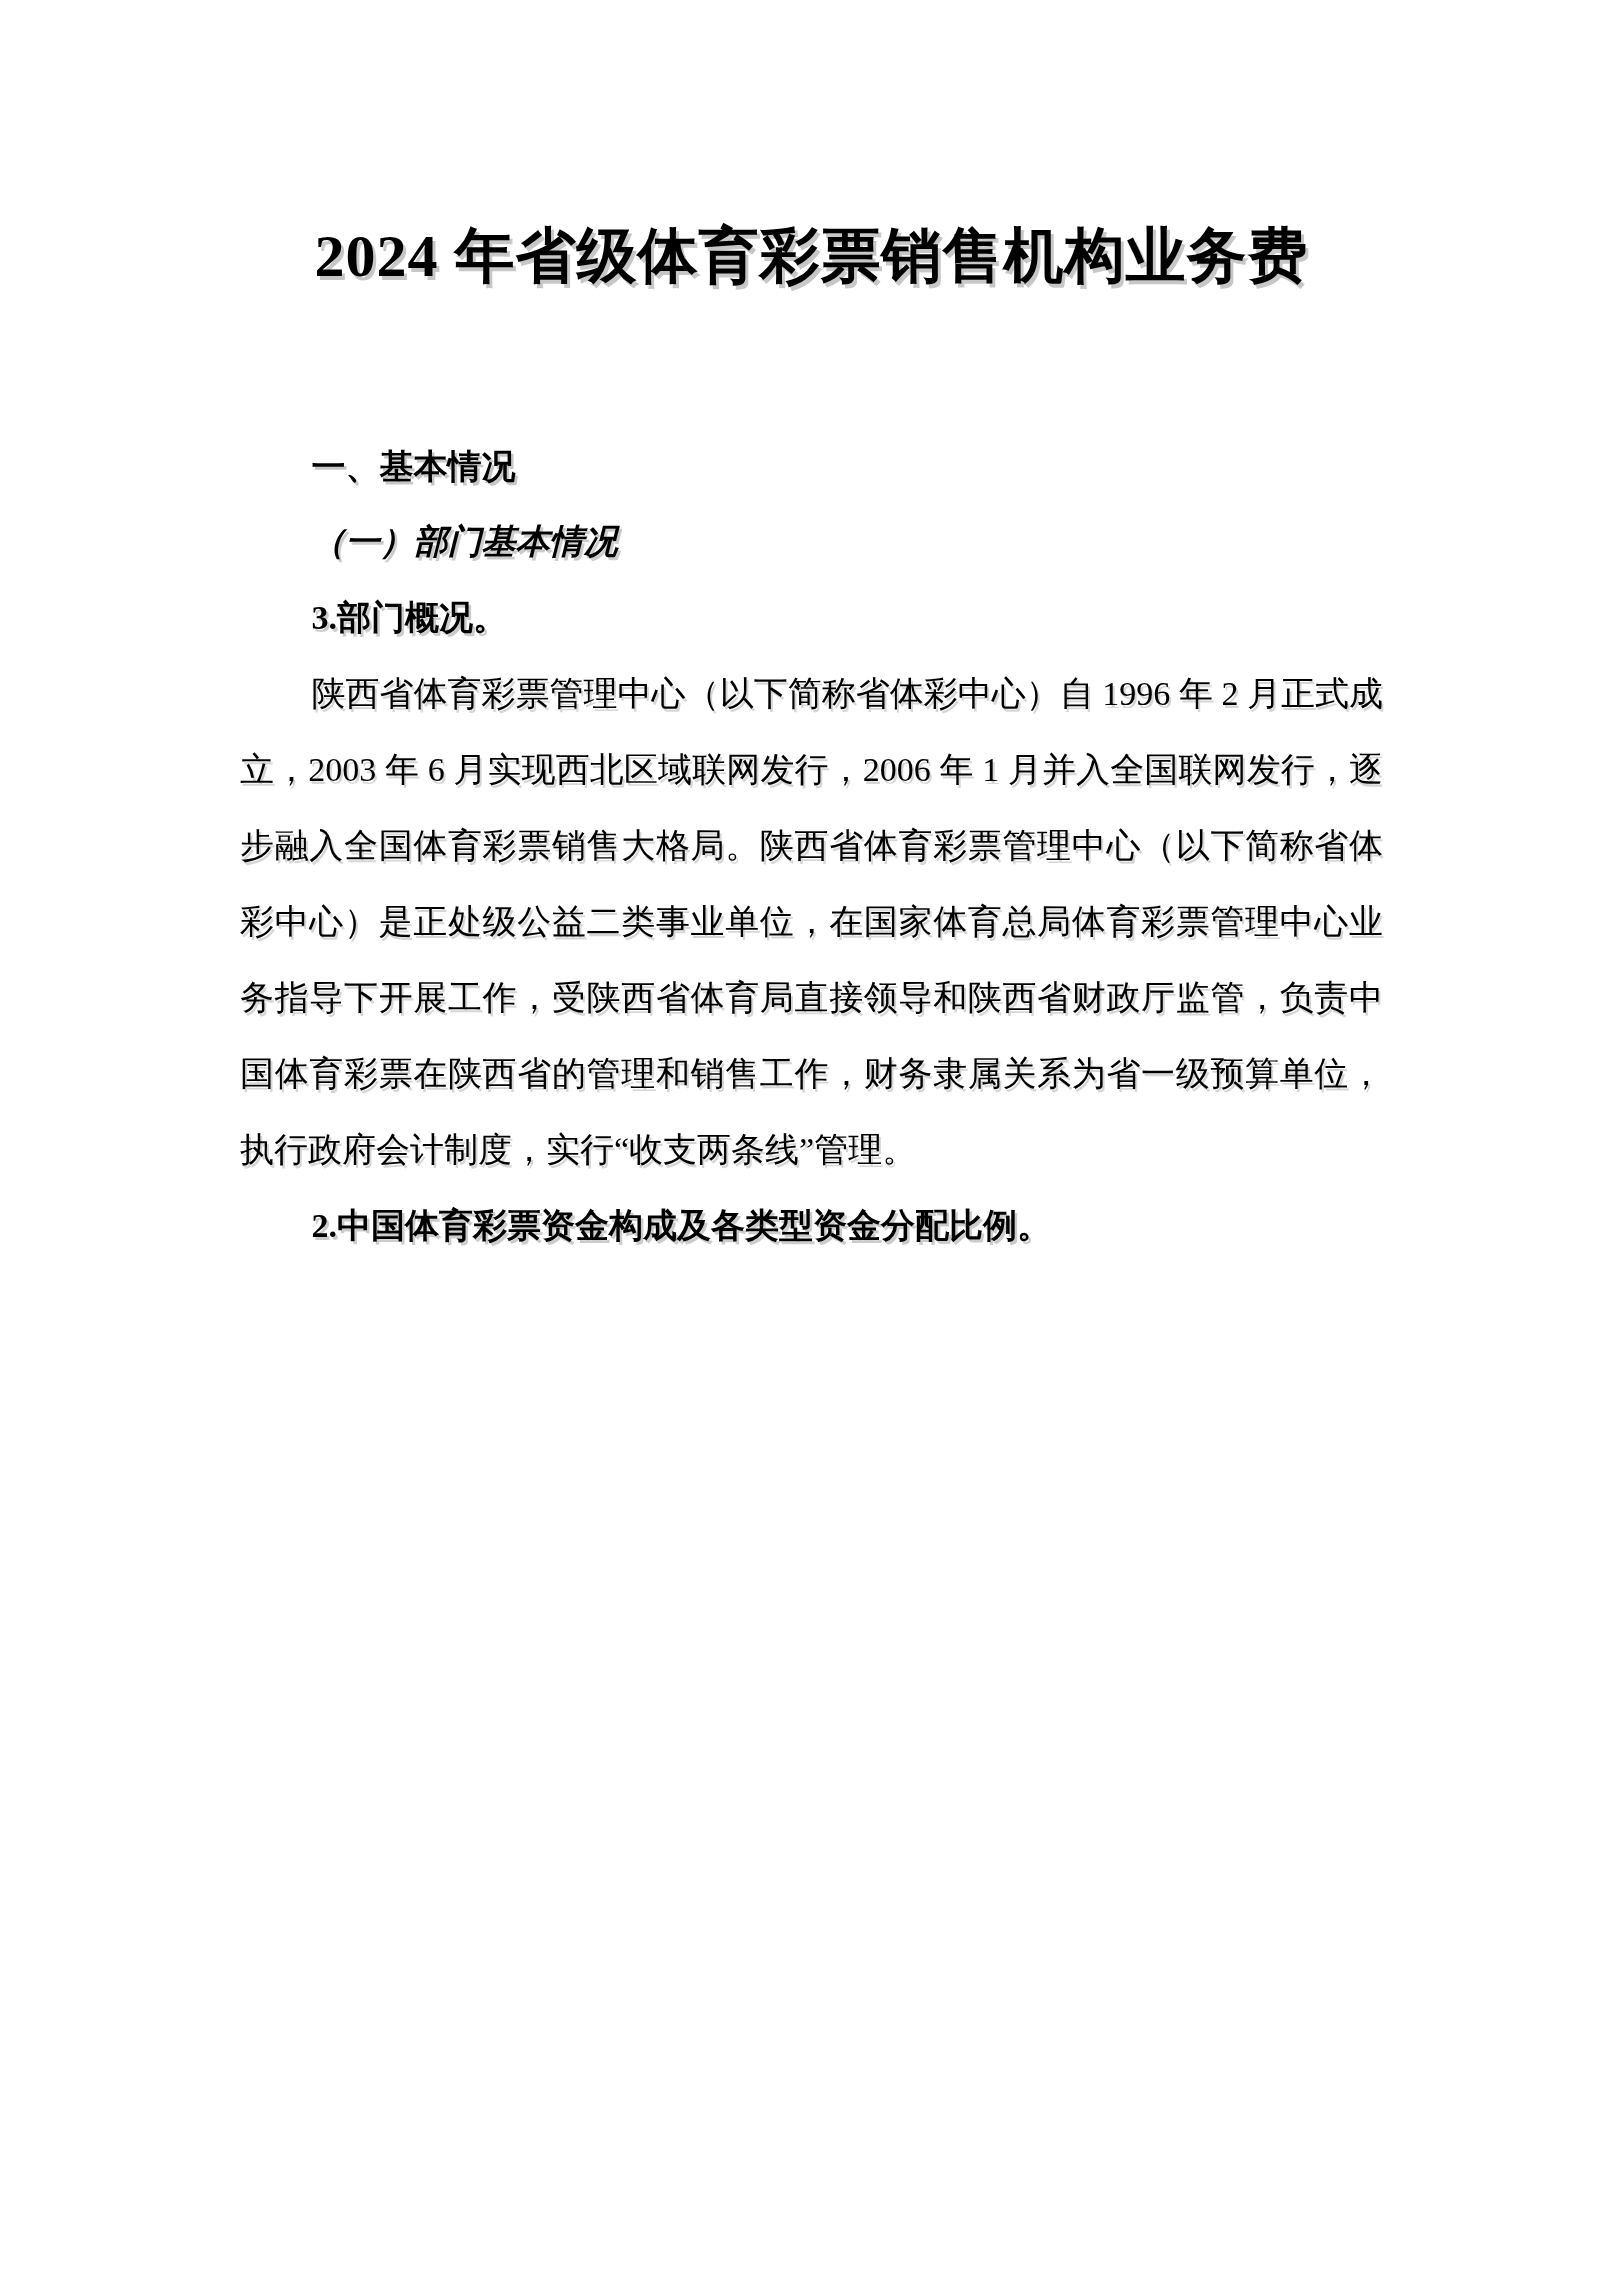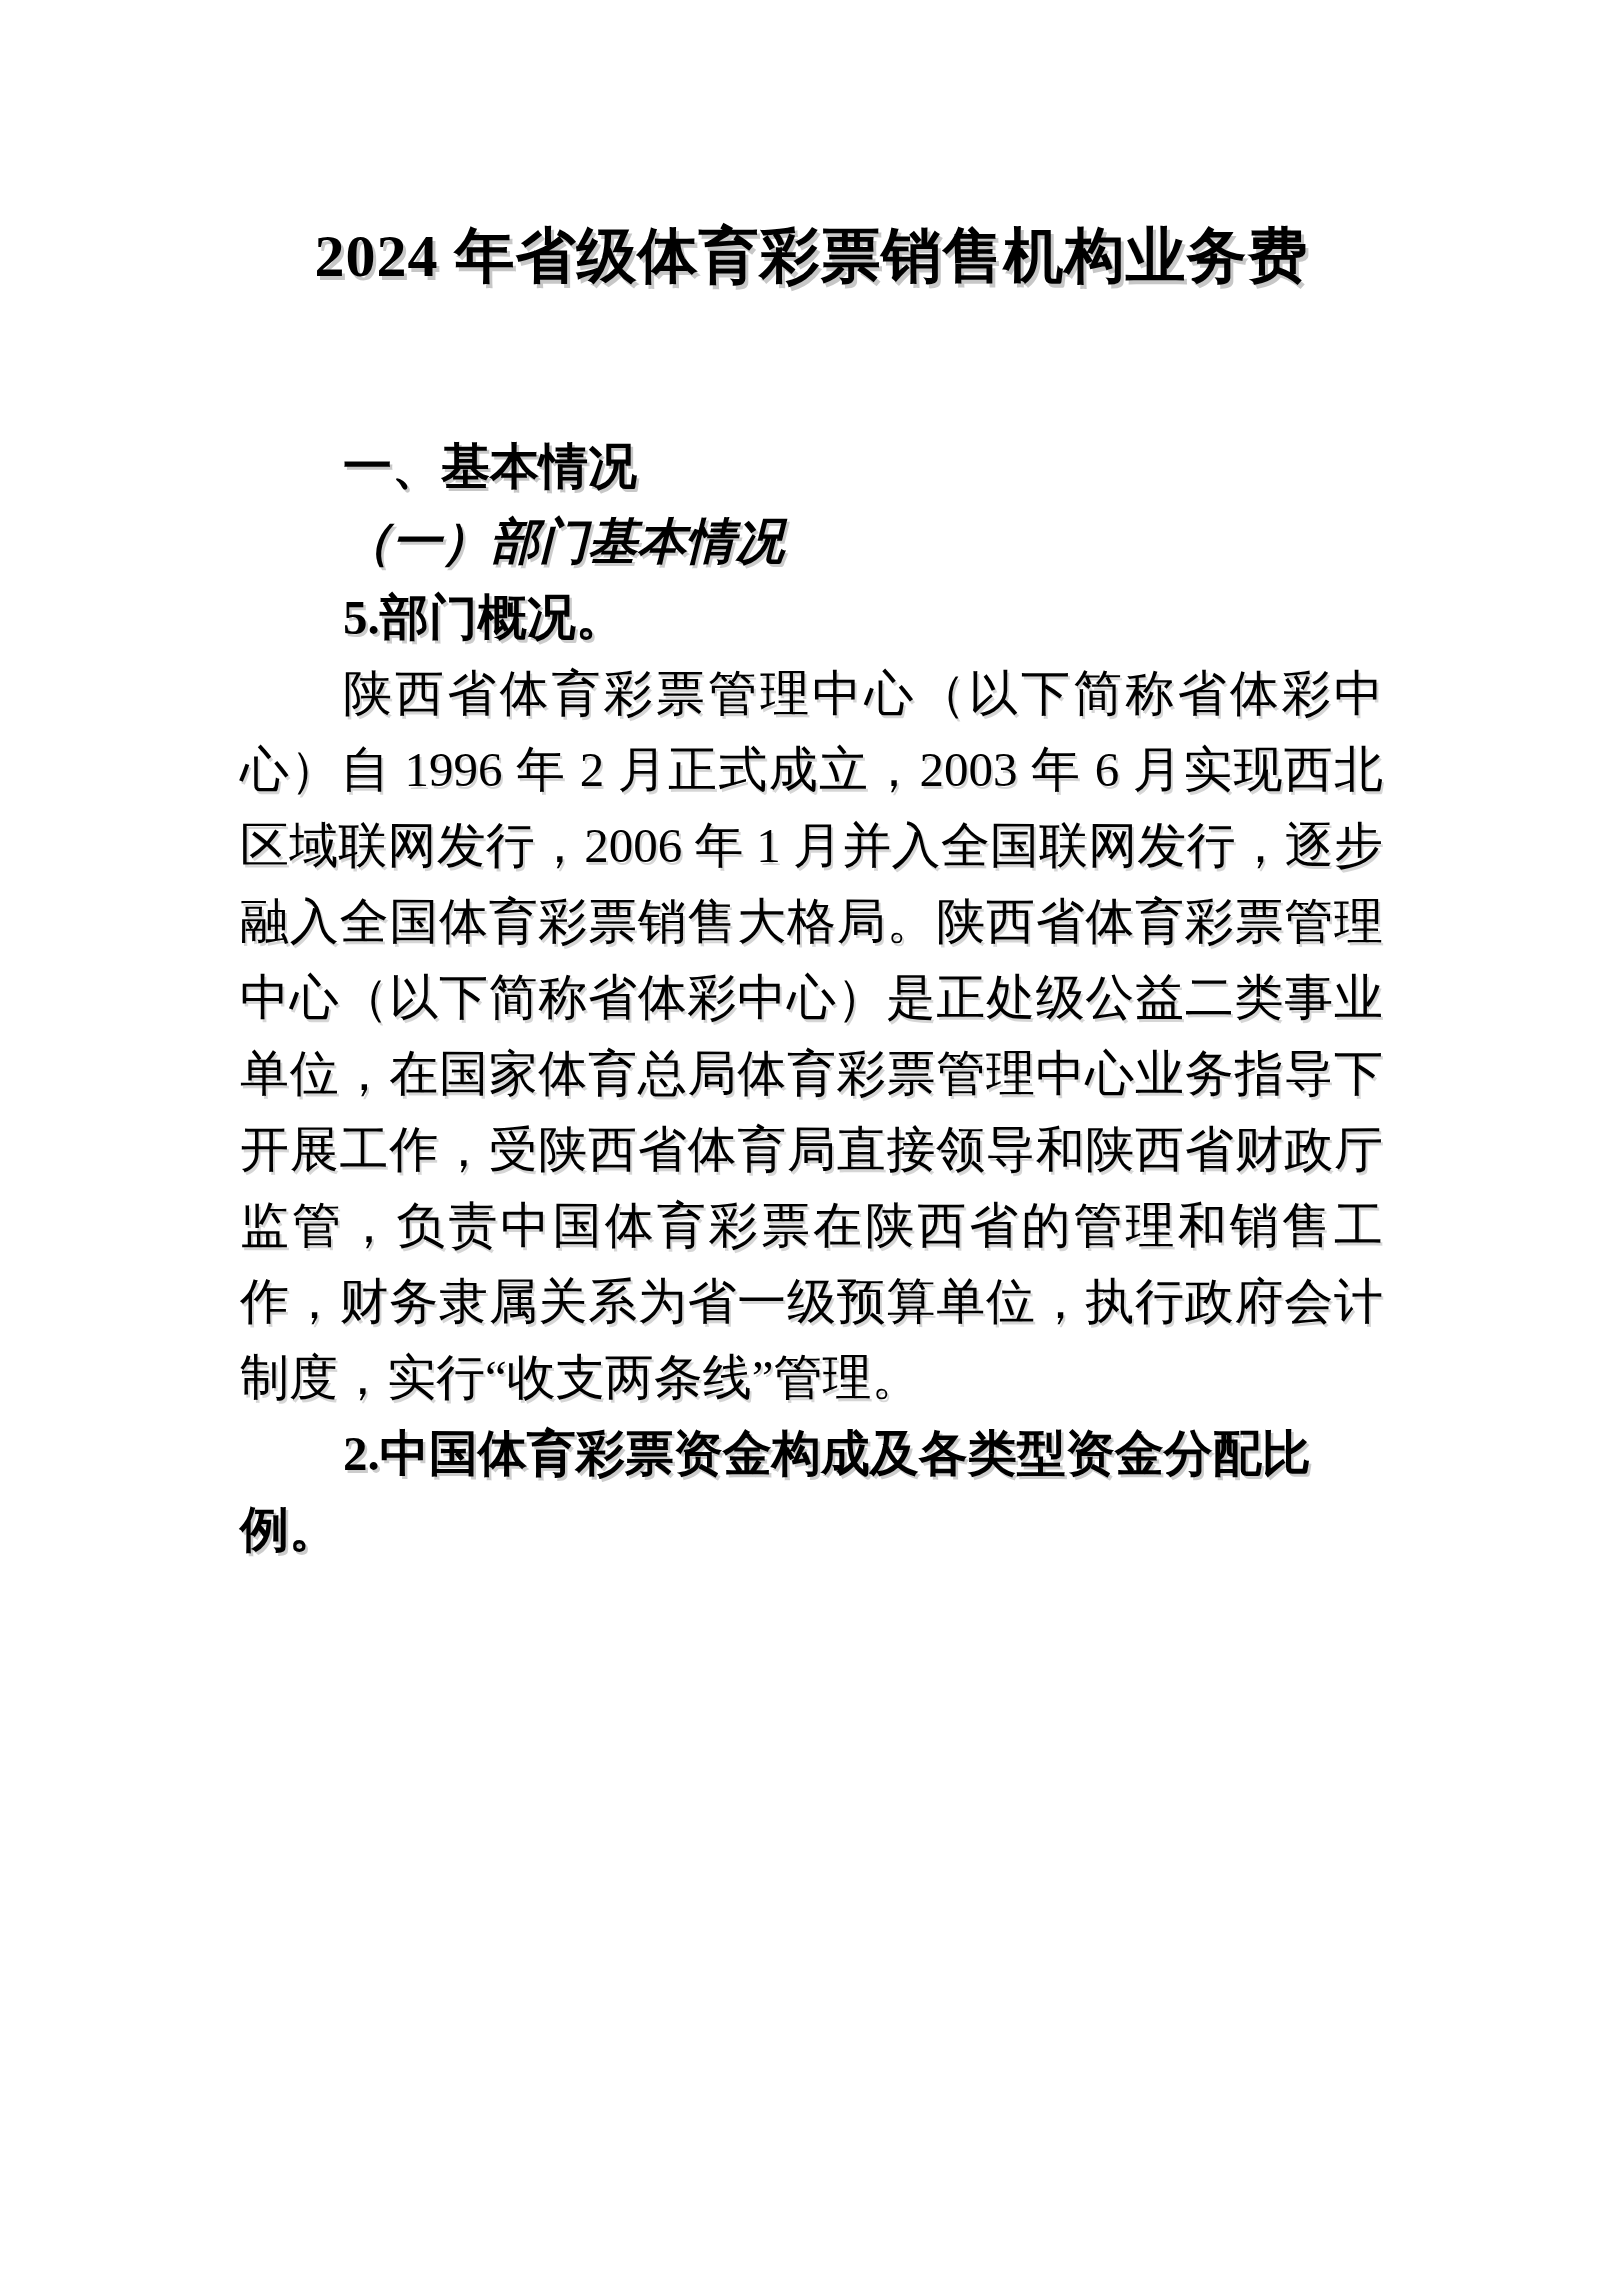--- a/index.html
+++ b/index.html
@@ -35,21 +35,21 @@
     font-size: 60px;
     line-height: 105px;
     font-family: "Liberation Serif", "DejaVu Serif", serif;
     text-shadow: 3.1px 3.6px 0.5px rgba(0, 0, 0, 0.22);
     letter-spacing: 1px;
   }
 
   
   .doc-body {
     margin-top: 119px;
-    font-size: 49px;
+    font-size: 34px;
     line-height: 76px;
     text-shadow: 2px 2.6px 0.5px rgba(0, 0, 0, 0.16);
   }
 
   .h1 {
     font-family: "Liberation Sans", "DejaVu Sans", sans-serif;
     font-weight: bold;
     text-indent: 2.1em;
     text-shadow: 2.6px 3.1px 0.5px rgba(0, 0, 0, 0.22);
   }
@@ -94,21 +94,21 @@
 <div class="page">
   <div class="content">
 
     <div class="doc-title">
       <div class="title-line">2024 年省级体育彩票销售机构业务费</div>
     </div>
 
     <div class="doc-body">
       <div class="h1">一、基本情况</div>
       <div class="h2">（一）部门基本情况</div>
-      <div class="h3">5.部门概况。</div>
+      <div class="h3">3.部门概况。</div>
       <div class="para">陕西省体育彩票管理中心（以下简称省体彩中心）自 1996 年 2 月正式成立，2003 年 6 月实现西北区域联网发行，2006 年 1 月并入全国联网发行，逐步融入全国体育彩票销售大格局。陕西省体育彩票管理中心（以下简称省体彩中心）是正处级公益二类事业单位，在国家体育总局体育彩票管理中心业务指导下开展工作，受陕西省体育局直接领导和陕西省财政厅监管，负责中国体育彩票在陕西省的管理和销售工作，财务隶属关系为省一级预算单位，执行政府会计制度，实行“收支两条线”管理。</div>
       <div class="h3">2.中国体育彩票资金构成及各类型资金分配比例。</div>
     </div>
 
   </div>
 
   <div class="footer">
     <span>- 38 -</span>
   </div>
 </div>

